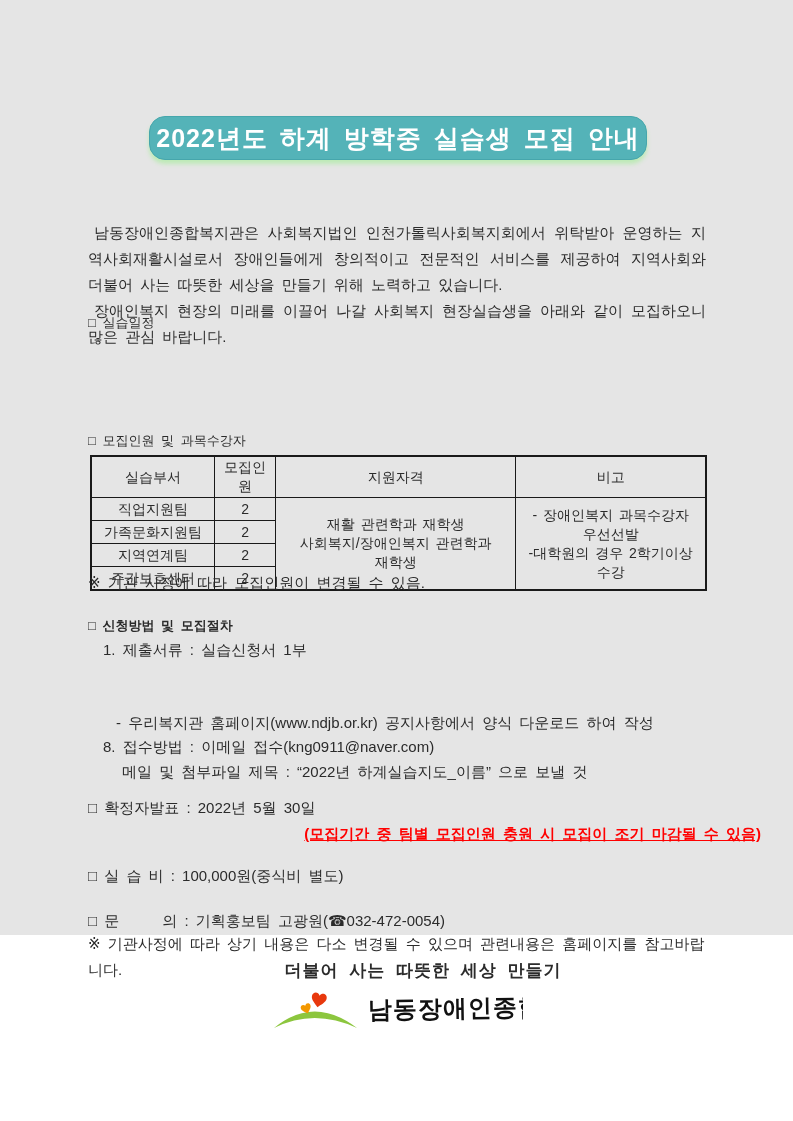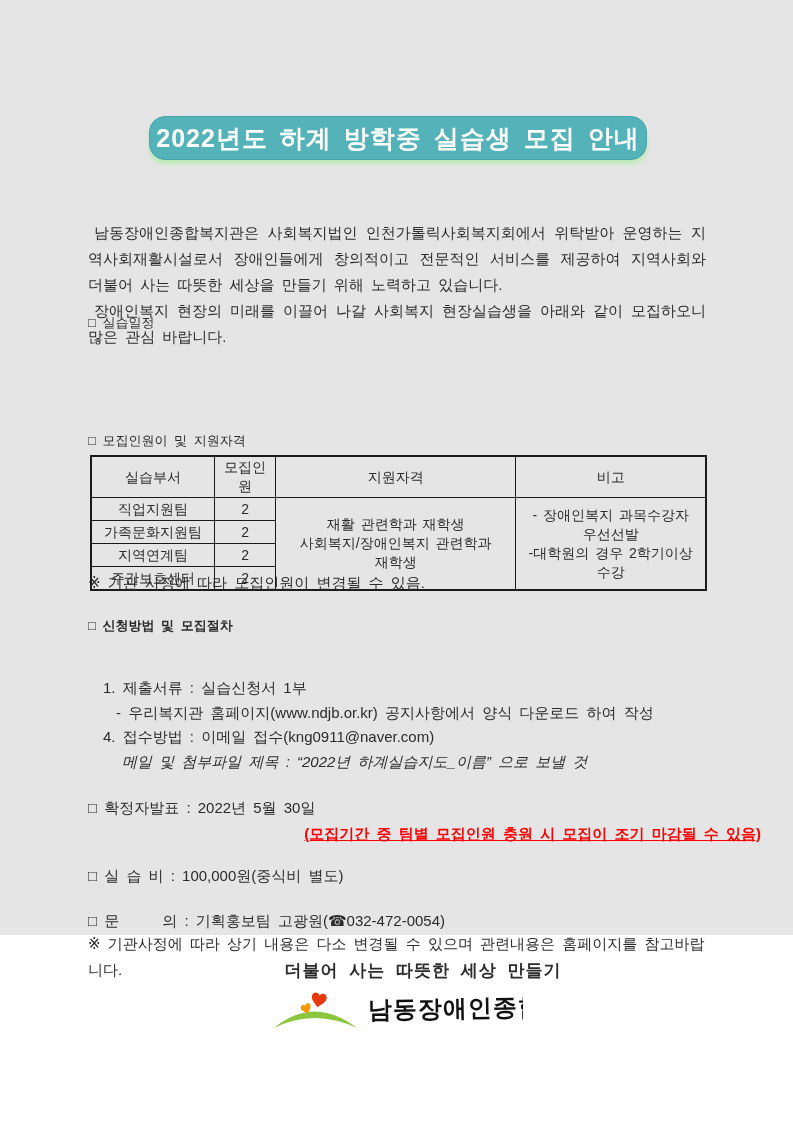--- a/index.html
+++ b/index.html
@@ -26,22 +26,22 @@
 
   .blk { position: absolute; left: 88px; width: 618px; font-size: 15px; line-height: 26px; word-spacing: 3px; }
 
   .intro { top: 175px; text-align: justify; margin-top: 45px; }
   .intro p { margin: 0; text-indent: 6px; }
 
   .sec-h { font-size: 13px; }
   .sec-h.bold { font-weight: bold; }
 
   .list-item { padding-left: 15px; }
-  .dash-line { padding-left: 28px; }
-  .italic-line { padding-left: 34px; font-style: italic; }
+  .dash-line { padding-left: 28px; margin-top: 48px; }
+  .italic-line { padding-left: 34px; }
 
   
   table.recruit {
     border-collapse: collapse; width: 617px; table-layout: fixed;
     font-size: 14px; color: #2b2b2b; word-spacing: 2px;
   }
   table.recruit th, table.recruit td {
     border: 1px solid #1a1a1a; text-align: center; vertical-align: middle;
     padding: 1px 2px; height: 20px; font-weight: normal; line-height: 19px;
   }
@@ -70,21 +70,21 @@
     <span>2022년도 하계 방학중 실습생 모집 안내</span>
   </div>
 
   <div class="blk intro">
     <p>남동장애인종합복지관은 사회복지법인 인천가톨릭사회복지회에서 위탁받아 운영하는 지역사회재활시설로서 장애인들에게 창의적이고 전문적인 서비스를 제공하여 지역사회와 더불어 사는 따뜻한 세상을 만들기 위해 노력하고 있습니다.</p>
     <p>장애인복지 현장의 미래를 이끌어 나갈 사회복지 현장실습생을 아래와 같이 모집하오니 많은 관심 바랍니다.</p>
   </div>
 
   <div class="blk sec-h" style="top:310px">□ 실습일정</div>
 
-  <div class="blk sec-h" style="top:428px">□ 모집인원이 및 지원자격</div>
+  <div class="blk sec-h" style="top:428px">□ 모집인원 및 과목수강자</div>
 
   <div class="blk" style="top:455px;left:90px">
     <table class="recruit">
       <colgroup>
         <col style="width:20.1%">
           <col style="width:9.9%">
           <col style="width:39.1%">
           <col style="width:30.9%">
       </colgroup>
       <tbody>
@@ -117,24 +117,24 @@
         <td>주간보호센터</td>
         <td>2</td>
       </tr>
     </tbody>
       </table>
   </div>
 
   <div class="blk" style="top:570px">※ 기관 사정에 따라 모집인원이 변경될 수 있음.</div>
 
   <div class="blk sec-h bold" style="top:613px">□ 신청방법 및 모집절차</div>
-  <div class="blk" style="top:676px;line-height:24.5px">
+  <div class="blk" style="top:638px;line-height:24.5px">
     <div class="list-item">1. 제출서류 : 실습신청서 1부</div>
     <div class="dash-line">- 우리복지관 홈페이지(www.ndjb.or.kr) 공지사항에서 양식 다운로드 하여 작성</div>
-    <div class="list-item">4. 접수방법 : 이메일 접수(kng0911@naver.com)</div>
+    <div class="list-item">8. 접수방법 : 이메일 접수(kng0911@naver.com)</div>
     <div class="italic-line">메일 및 첨부파일 제목 : “2022년 하계실습지도_이름” 으로 보낼 것</div>
   </div>
 
 
   <div class="blk" style="top:795px">□ 확정자발표 : 2022년 5월 30일</div>
   <div class="blk red-notice" style="top:821px">(모집기간 중 팀별 모집인원 충원 시 모집이 조기 마감될 수 있음)</div>
 
   <div class="blk" style="top:863px">□ 실 습 비 : 100,000원(중식비 별도)</div>
 
   <div class="blk" style="top:908px">□ 문&nbsp;&nbsp;&nbsp;&nbsp;&nbsp;&nbsp;의 : 기획홍보팀 고광원(☎032-472-0054)</div>

